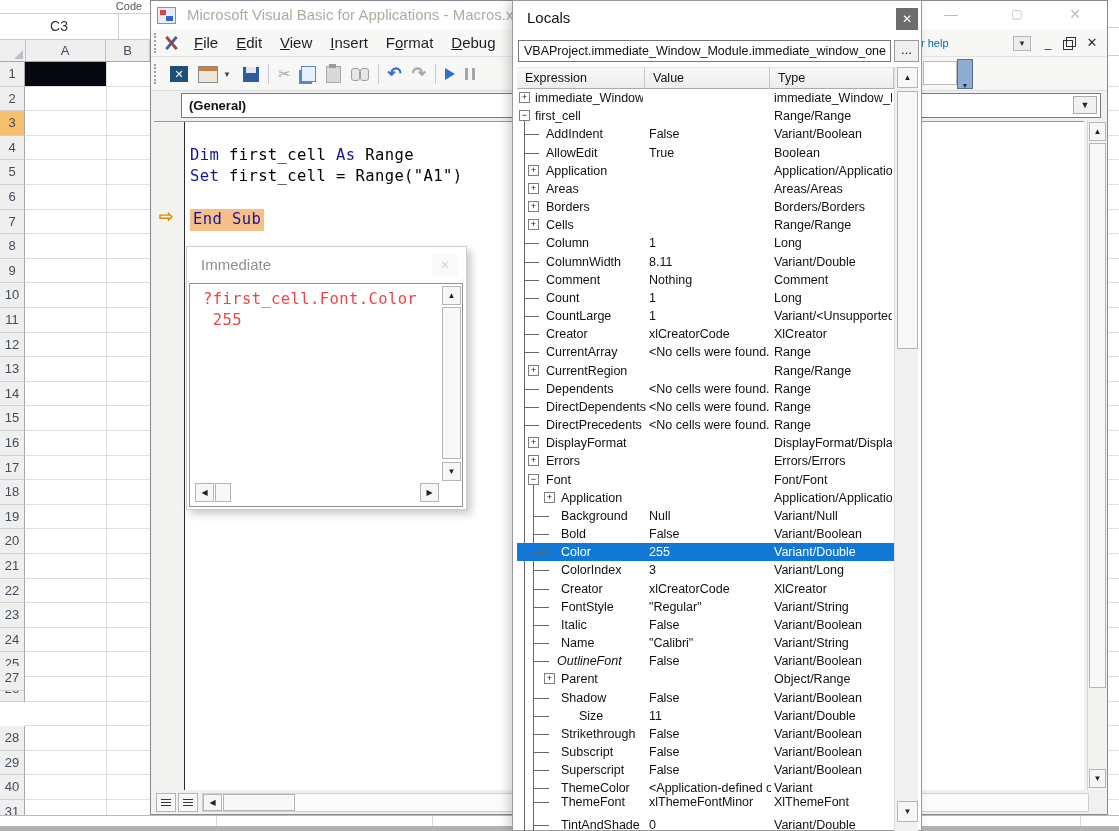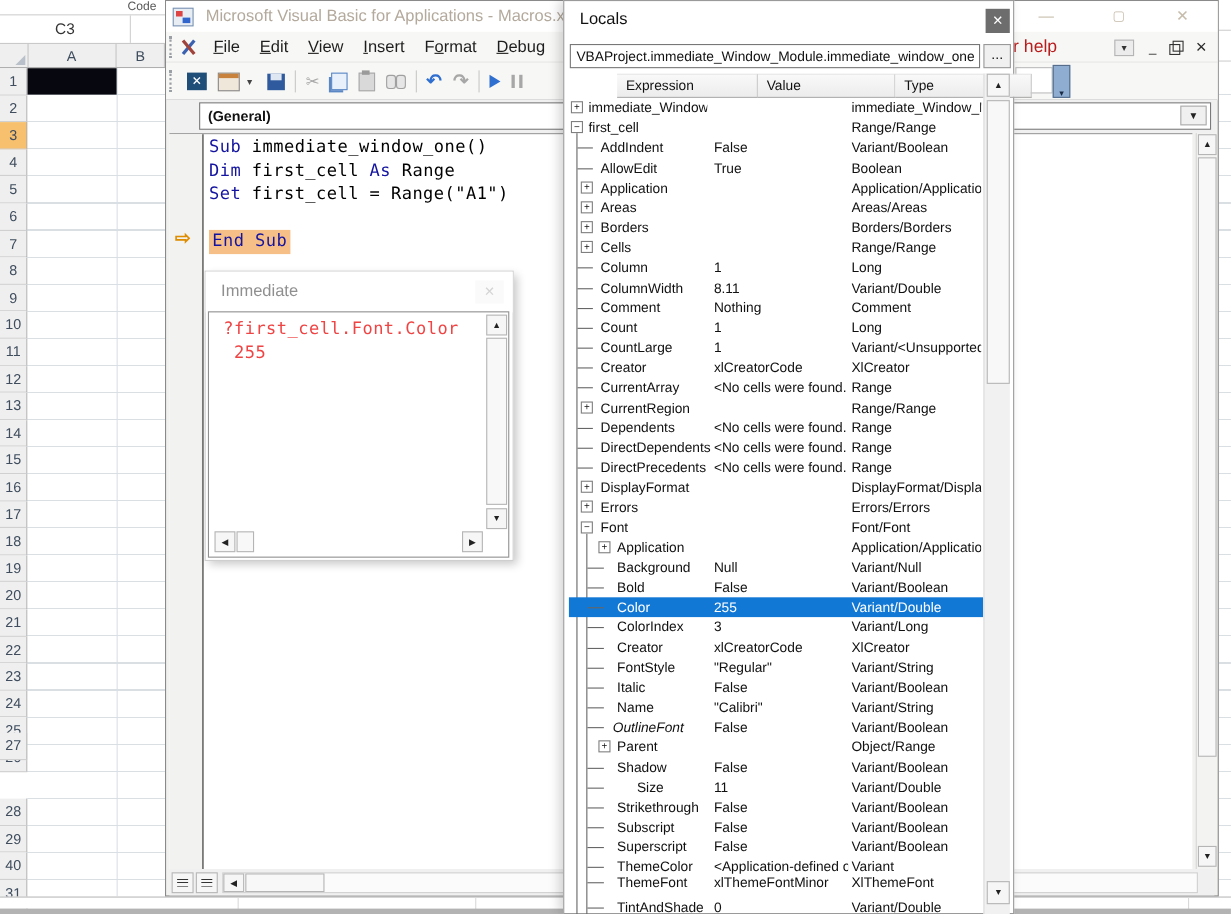--- a/index.html
+++ b/index.html
@@ -33,21 +33,21 @@
   #vba-appicon i{position:absolute;left:2px;top:2px;width:6px;height:5px;background:#d44;}
   #vba-appicon b{position:absolute;right:2px;bottom:2px;width:7px;height:5px;background:#36c;}
   #vba-titletext{left:36px;top:0;width:450px;height:28px;line-height:28px;font-size:15px;color:#b3a99c;white-space:nowrap;overflow:hidden;}
   #menubar{left:0;top:28px;width:956px;height:28px;background:#f7f7f5;border-bottom:1px solid #e3e3e3;box-sizing:border-box;}
   .grip{position:absolute;left:3px;top:4px;width:3px;height:20px;border-left:2px dotted #9aa0a6;}
   #vba-logo{left:11px;top:5px;width:18px;height:18px;}
   #vba-logo i{position:absolute;left:8px;top:1px;width:3px;height:16px;background:#3a62b0;transform:rotate(40deg);}
   #vba-logo b{position:absolute;left:8px;top:1px;width:3px;height:16px;background:#a0433a;transform:rotate(-40deg);}
   #menu-items{position:absolute;left:34px;top:0;height:28px;white-space:nowrap;}
   .menu-item{display:inline-block;padding:0 9px;line-height:27px;font-size:15px;color:#1e1e1e;}
-  #help-text{left:770px;top:0;width:60px;height:28px;line-height:28px;color:#b91c1c;font-size:16px;}
+  #help-text{left:770px;top:0;width:60px;height:28px;line-height:28px;color:#0369a1;font-size:11px;}
   #help-drop{left:862px;top:7px;width:18px;height:15px;background:#ececec;border:1px solid #b5b5b5;box-sizing:border-box;color:#333;font-size:8px;text-align:center;line-height:13px;}
   .mdi-btn{position:absolute;top:4px;height:20px;width:18px;color:#2b2b2b;font-size:12px;text-align:center;line-height:20px;}
   #mdi-restore i{position:absolute;left:4px;top:7px;width:8px;height:8px;border:1px solid #333;background:#f7f7f5;}
   #mdi-restore b{position:absolute;left:7px;top:4px;width:8px;height:8px;border:1px solid #333;}
   #toolbar{left:0;top:56px;width:956px;height:34px;background:#f7f7f5;border-bottom:1px solid #dcdcdc;box-sizing:border-box;}
   #toolbar-items{position:absolute;left:14px;top:4px;height:26px;display:flex;align-items:center;}
   .tbi{display:inline-block;margin:0 5px;position:relative;}
   .tb-separator{width:1px;height:20px;background:#c8c8c8;margin:0 4px;}
   .tb-view-excel{width:18px;height:16px;background:#1f4e79;color:#fff;font-size:11px;text-align:center;line-height:16px;}
   .tb-view-excel::after{content:"✕";}
@@ -101,21 +101,21 @@
   #im-close{position:absolute;right:8px;top:8px;width:26px;height:21px;background:#fafafa;color:#d4d4d4;font-size:12px;text-align:center;line-height:21px;}
   #im-content{position:absolute;left:2px;top:36px;width:274px;height:224px;border:1px solid #909090;background:#fff;box-sizing:border-box;}
   .im-line{position:absolute;left:13px;font-family:"DejaVu Sans Mono","Liberation Mono",monospace;font-size:15.5px;letter-spacing:0.4px;white-space:pre;color:#ef4444;}
   
   #locals{left:512px;top:0;width:410px;height:831px;background:#fff;border:1px solid #9a9a9a;box-sizing:border-box;box-shadow:-4px 0 10px rgba(0,0,0,0.18);}
   #lc-title{position:absolute;left:14px;top:8px;font-size:15px;color:#111;}
   #lc-close{position:absolute;left:383px;top:7px;width:22px;height:22px;background:#6d6d6d;color:#fff;font-size:12px;text-align:center;line-height:22px;}
   #lc-context{position:absolute;left:5px;top:39px;width:373px;height:22px;border:1px solid #777;box-sizing:border-box;font-size:12.5px;line-height:20px;padding-left:5px;white-space:nowrap;overflow:hidden;}
   #lc-more{position:absolute;left:381px;top:39px;width:25px;height:22px;background:#f0f0f0;border:1px solid #999;box-sizing:border-box;text-align:center;line-height:18px;font-size:13px;}
   #lc-header{position:absolute;left:4px;top:66px;width:377px;height:22px;}
-  .lc-hcell{position:absolute;top:0;height:22px;background:linear-gradient(#f9f9f9,#ececec);border-right:1px solid #c6c6c6;border-bottom:1px solid #aaa;border-top:1px solid #e5e5e5;box-sizing:border-box;font-size:12.5px;line-height:21px;padding-left:8px;color:#111;margin-left:44px;}
+  .lc-hcell{position:absolute;top:0;height:22px;background:linear-gradient(#f9f9f9,#ececec);border-right:1px solid #c6c6c6;border-bottom:1px solid #aaa;border-top:1px solid #e5e5e5;box-sizing:border-box;font-size:12.5px;line-height:21px;padding-left:8px;color:#111;}
   #lc-body{position:absolute;left:4px;top:88px;width:377px;height:743px;overflow:hidden;}
   .lrow{position:absolute;left:0;width:377px;height:18.17px;font-size:12.5px;line-height:18px;}
   .lrow.sel{background:#1278d6;color:#fff;}
   .lrow span{position:absolute;white-space:nowrap;overflow:hidden;}
   .c-expr{top:0;width:108px;}
   .c-val{left:132px;top:0;width:122px;}
   .c-typ{left:257px;top:0;width:118px;}
   .expbox{position:absolute;top:3px;width:11px;height:11px;border:1px solid #7f7f7f;background:#fff;box-sizing:border-box;color:#111;font-size:9px;line-height:8px;text-align:center;}
   .dash{position:absolute;top:9px;border-top:1px solid #666;}
   .tree-line{position:absolute;width:0;border-left:1px solid #666;}
@@ -245,21 +245,20 @@
       <div class="combo" id="combo-proc">
         <div class="drop">▼</div>
       </div>
     </div>
 
     <div class="abs" id="code-area">
       <div id="code-margin">
           <div class="exec-arrow" style="top: 85px;">⇨</div>
         </div>
       <div id="code-lines">
-          <div class="code-line" style="top: 1px;"><span class="kw">Sub</span><span> immediate_window_one()</span></div>
           <div class="code-line" style="top: 22.5px;"><span class="kw">Dim</span><span> first_cell </span><span class="kw">As</span><span> Range</span></div>
           <div class="code-line" style="top: 44px;"><span class="kw">Set</span><span> first_cell = Range("A1")</span></div>
           <div class="code-line" style="top: 65.5px;"></div>
           <div class="code-line hl" style="top: 87px;"><span class="kw">End Sub</span></div>
         </div>
     </div>
 
     <div class="vsb" id="code-vsb">
       <div class="sb-btn" style="left:1px;top:1px;width:17px;height:19px;line-height:17px;">▲</div>
       <div class="sb-thumb" style="left:1px;top:22px;width:17px;height:545px;"></div>

